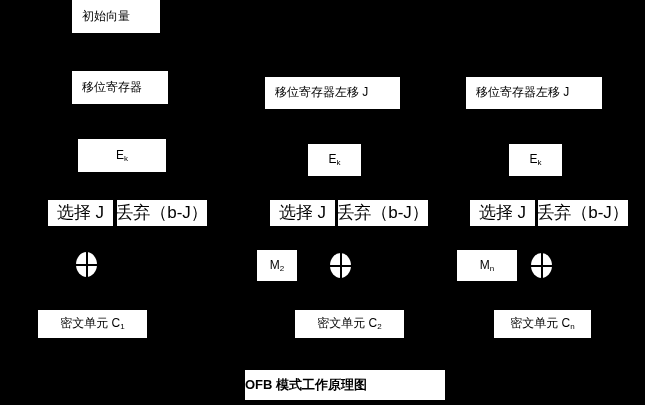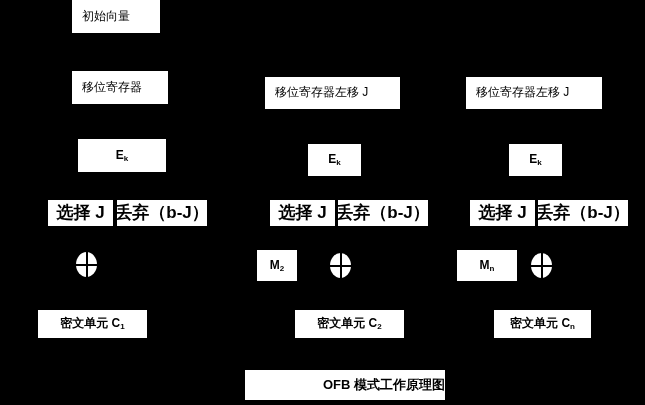--- a/index.html
+++ b/index.html
@@ -19,30 +19,30 @@
     position: absolute;
     background: #ffffff;
     color: #000000;
     box-sizing: border-box;
     display: flex;
     align-items: center;
     font-size: 12px;
     line-height: 1.1;
     white-space: nowrap;
   }
-  .box.center { justify-content: center; font-weight: bold; }
+  .box.center { justify-content: center; }
   .box.left { justify-content: flex-start; padding-left: 10px; }
   .title-box {
     position: absolute;
     background: #ffffff;
     color: #000000;
     box-sizing: border-box;
     display: flex;
     align-items: center;
-    justify-content: flex-end;
+    justify-content: flex-start;
     font-size: 13px;
     font-weight: bold;
     white-space: nowrap;
   }
   .xor {
     position: absolute;
     width: 21px;
     height: 25px;
     border-radius: 50%;
     background: #ffffff;

